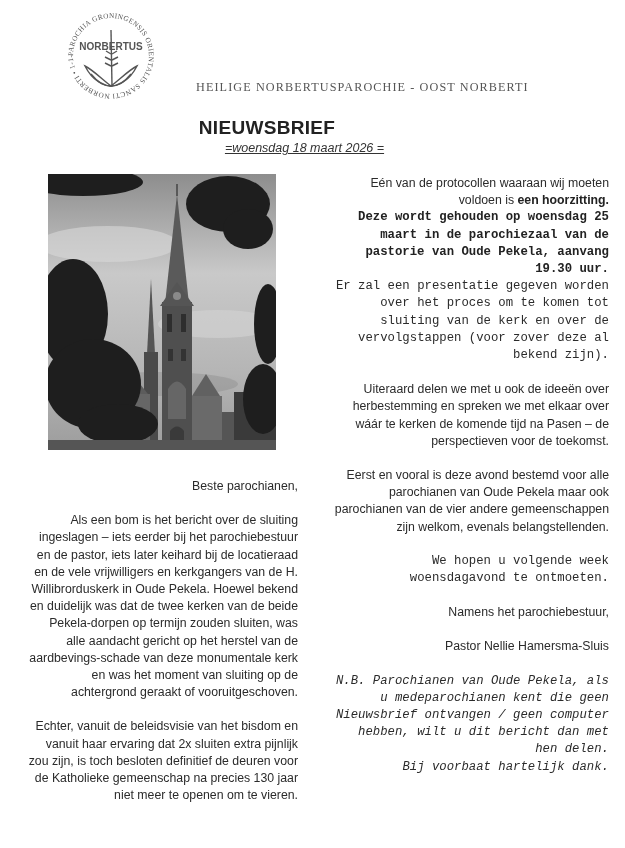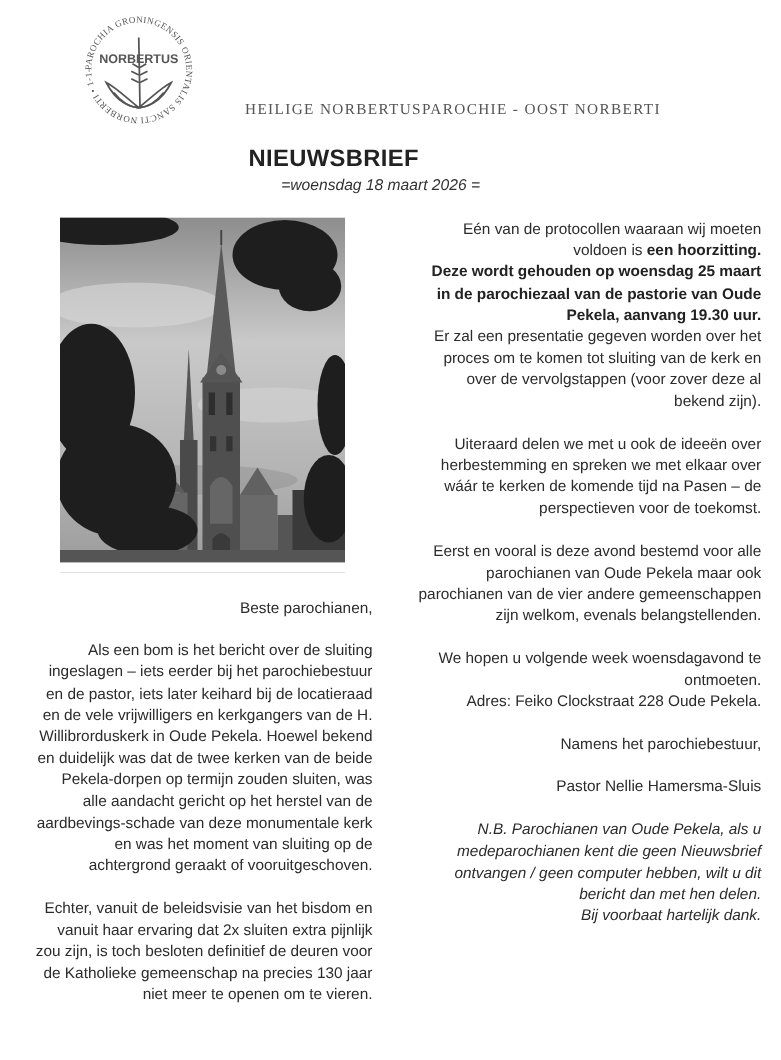--- a/index.html
+++ b/index.html
@@ -19,32 +19,32 @@
     position: absolute; left: 0; width: 546px; top: 117px; text-align: center;
     font-family: "Liberation Sans", sans-serif; font-weight: bold;
     font-size: 19px; letter-spacing: 0.3px; color: #222;
     padding-left: 0; 
   }
   .title span { position: relative; left: -6px; }
   .date {
     position: absolute; left: 0; width: 625px; top: 141px; text-align: center;
     font-style: italic; font-size: 12.5px; color: #333;
   }
-  .date span { position: relative; left: -8px; }
+  .date span { position: relative; left: -8px; text-decoration: underline; }
   .photo {
     position: absolute; left: 48px; top: 174px; width: 228px; height: 284px;
     overflow: hidden; background: #cfcfcf;
   }
   .col { position: absolute; font-size: 12.3px; line-height: 17.2px; color: #2b2b2b; text-align: right; }
   .col p { margin: 0 0 17px 0; }
   .col-left { left: 28px; top: 478px; width: 270px; }
   .col-right { left: 334px; top: 175px; width: 275px; }
   .bold { font-weight: bold; color: #222; }
   .italic { font-style: italic; }
-  .block { display: block; }
+  .block { display: block; font-family: Liberation Mono, monospace; }
 </style>
 </head>
 <body>
 
 <div class="logo">
   <svg width="96" height="96" viewBox="0 0 96 96">
     <defs>
       <path id="ring" d="M48,48 m-38,0 a38,38 0 1,1 76,0 a38,38 0 1,1 -76,0"></path>
     </defs>
     <text font-family="Liberation Serif, serif" font-size="7.2" fill="#555" letter-spacing="0.4">
@@ -131,21 +131,20 @@
 <div class="col col-right">
   <p>
     <span>Eén van de protocollen waaraan wij moeten voldoen is </span><span class="bold">een hoorzitting.</span>
     <span class="bold block">Deze wordt gehouden op woensdag 25 maart in de parochiezaal van de pastorie van Oude Pekela, aanvang 19.30 uur.</span>
     <span class="block">Er zal een presentatie gegeven worden over het proces om te komen tot sluiting van de kerk en over de vervolgstappen (voor zover deze al bekend zijn).</span>
   </p>
   <p>Uiteraard delen we met u ook de ideeën over herbestemming en spreken we met elkaar over wáár te kerken de komende tijd na Pasen – de perspectieven voor de toekomst.</p>
   <p>Eerst en vooral is deze avond bestemd voor alle parochianen van Oude Pekela maar ook parochianen van de vier andere gemeenschappen zijn welkom, evenals belangstellenden.</p>
   <p>
     <span class="block">We hopen u volgende week woensdagavond te ontmoeten.</span>
-    <span class="block">Adres: Feiko Clockstraat 228 Oude Pekela.</span>
   </p>
   <p>Namens het parochiebestuur,</p>
   <p style="">Pastor Nellie Hamersma-Sluis</p>
   <p class="italic">
     <span class="block">N.B. Parochianen van Oude Pekela, als u medeparochianen kent die geen Nieuwsbrief ontvangen / geen computer hebben, wilt u dit bericht dan met hen delen.</span>
     <span class="block">Bij voorbaat hartelijk dank.</span>
   </p>
 </div>
 
 </body></html>

